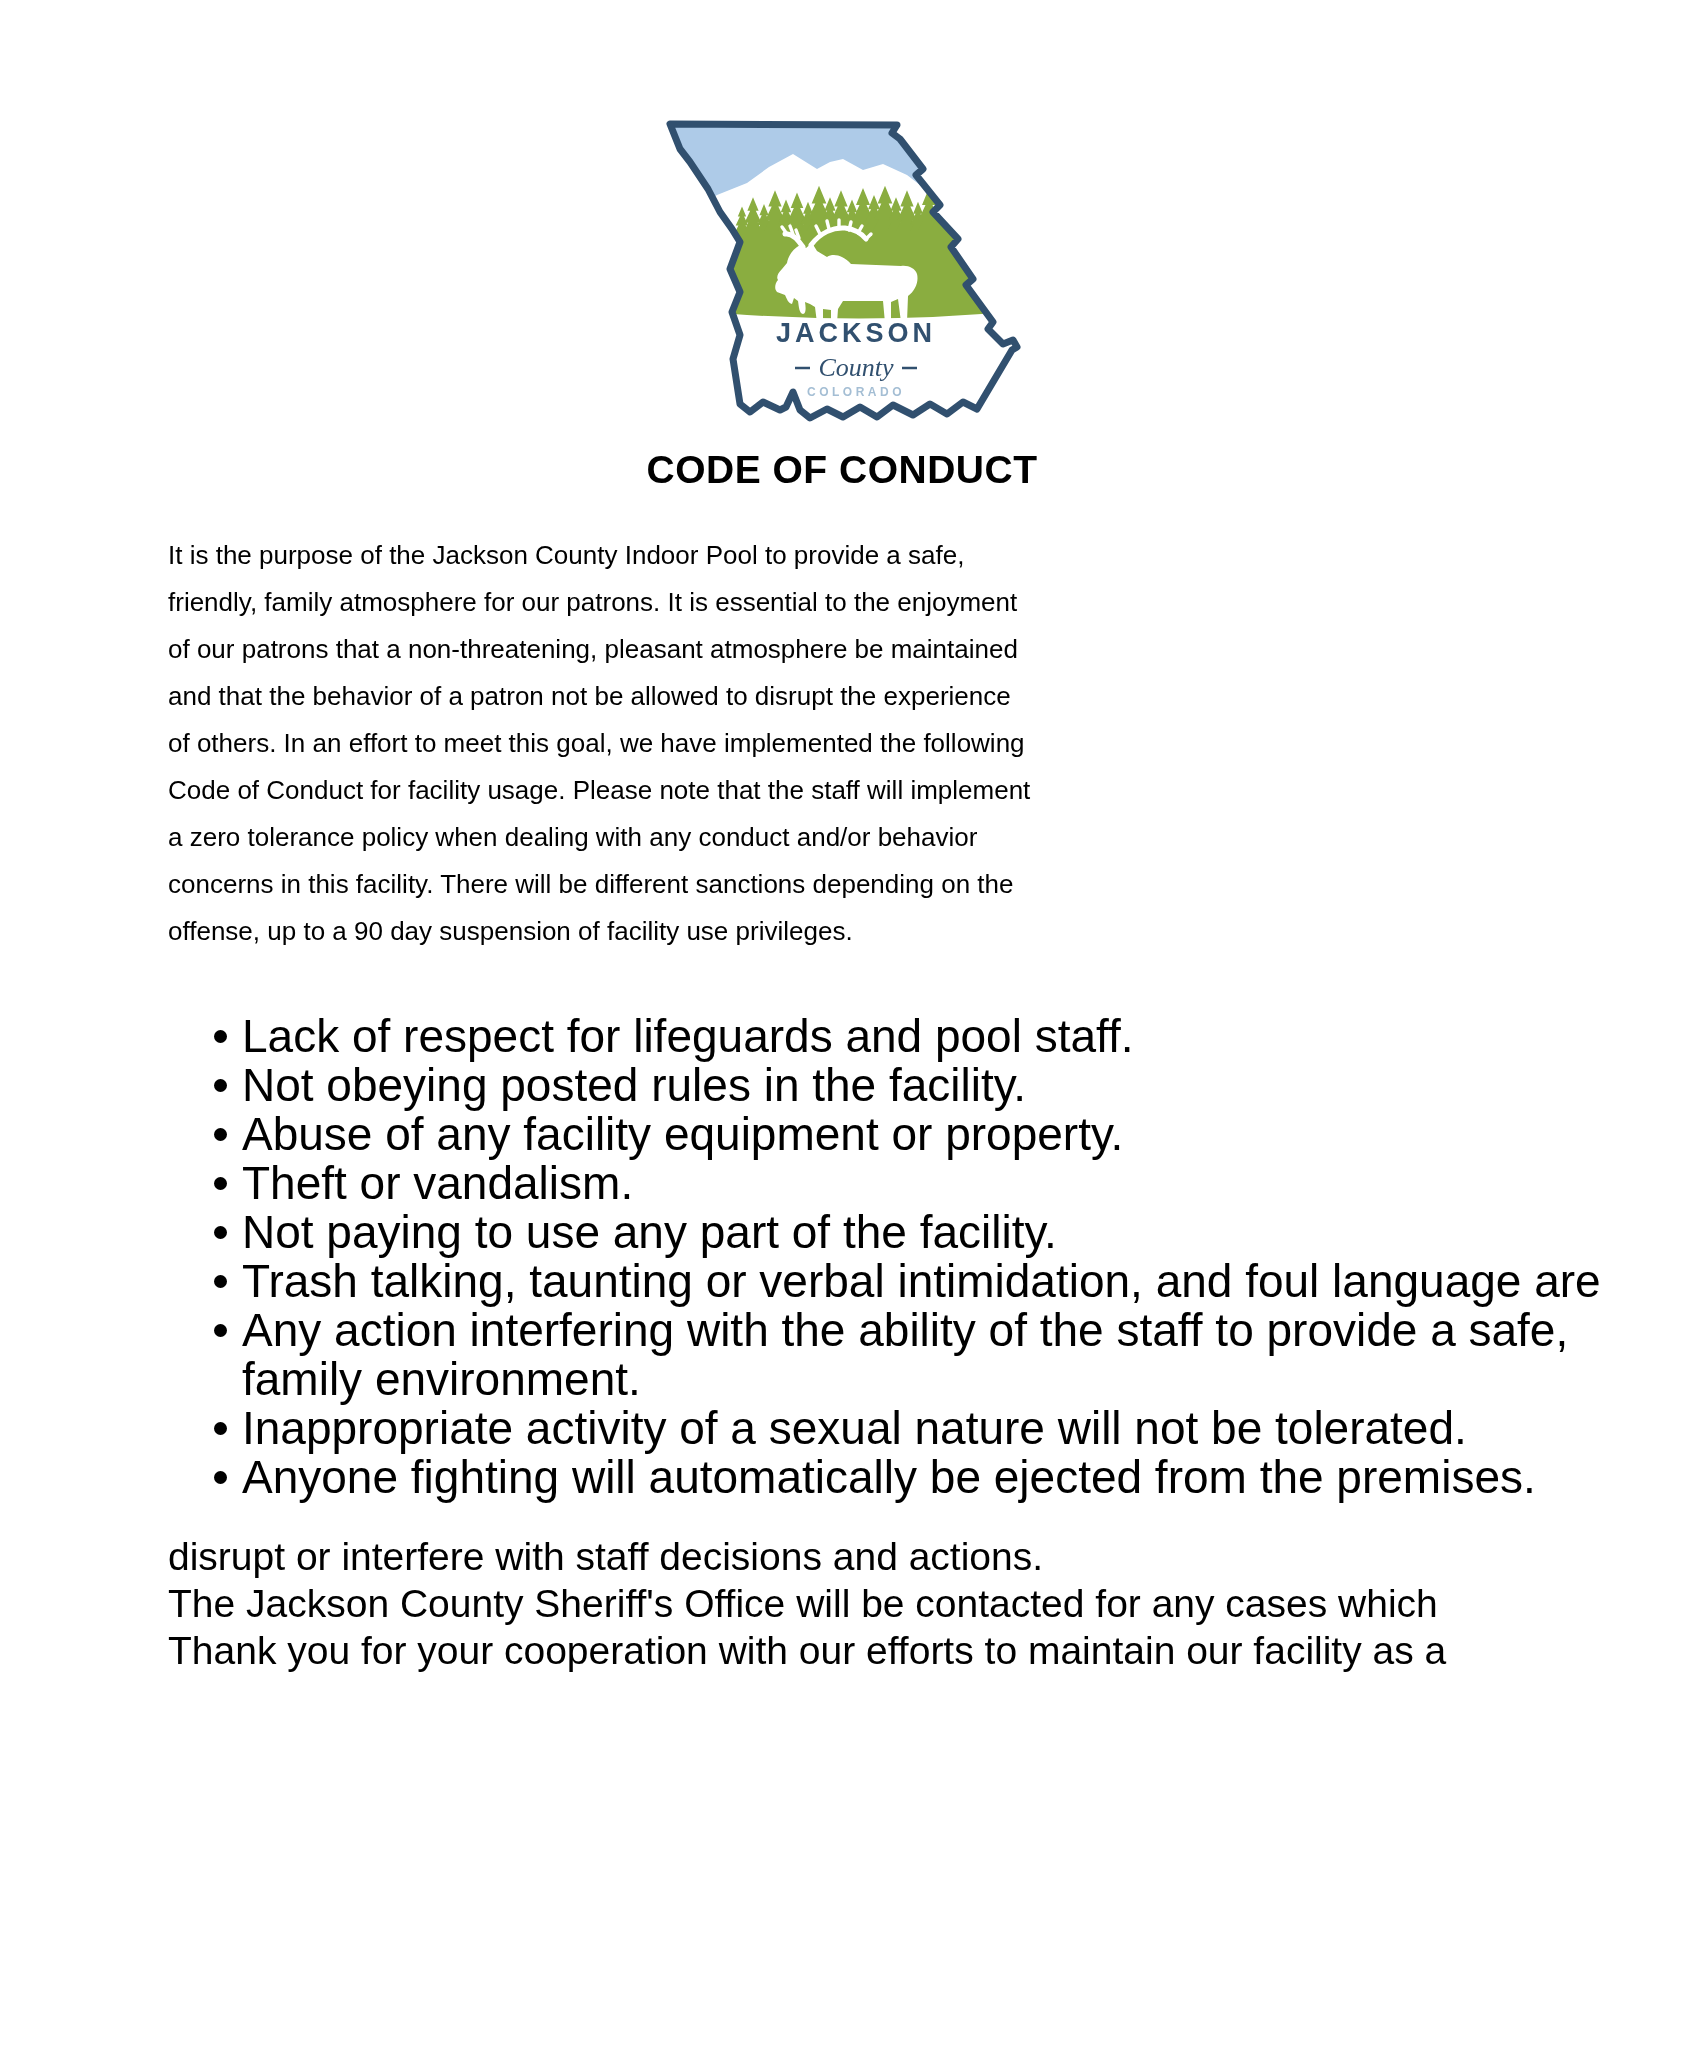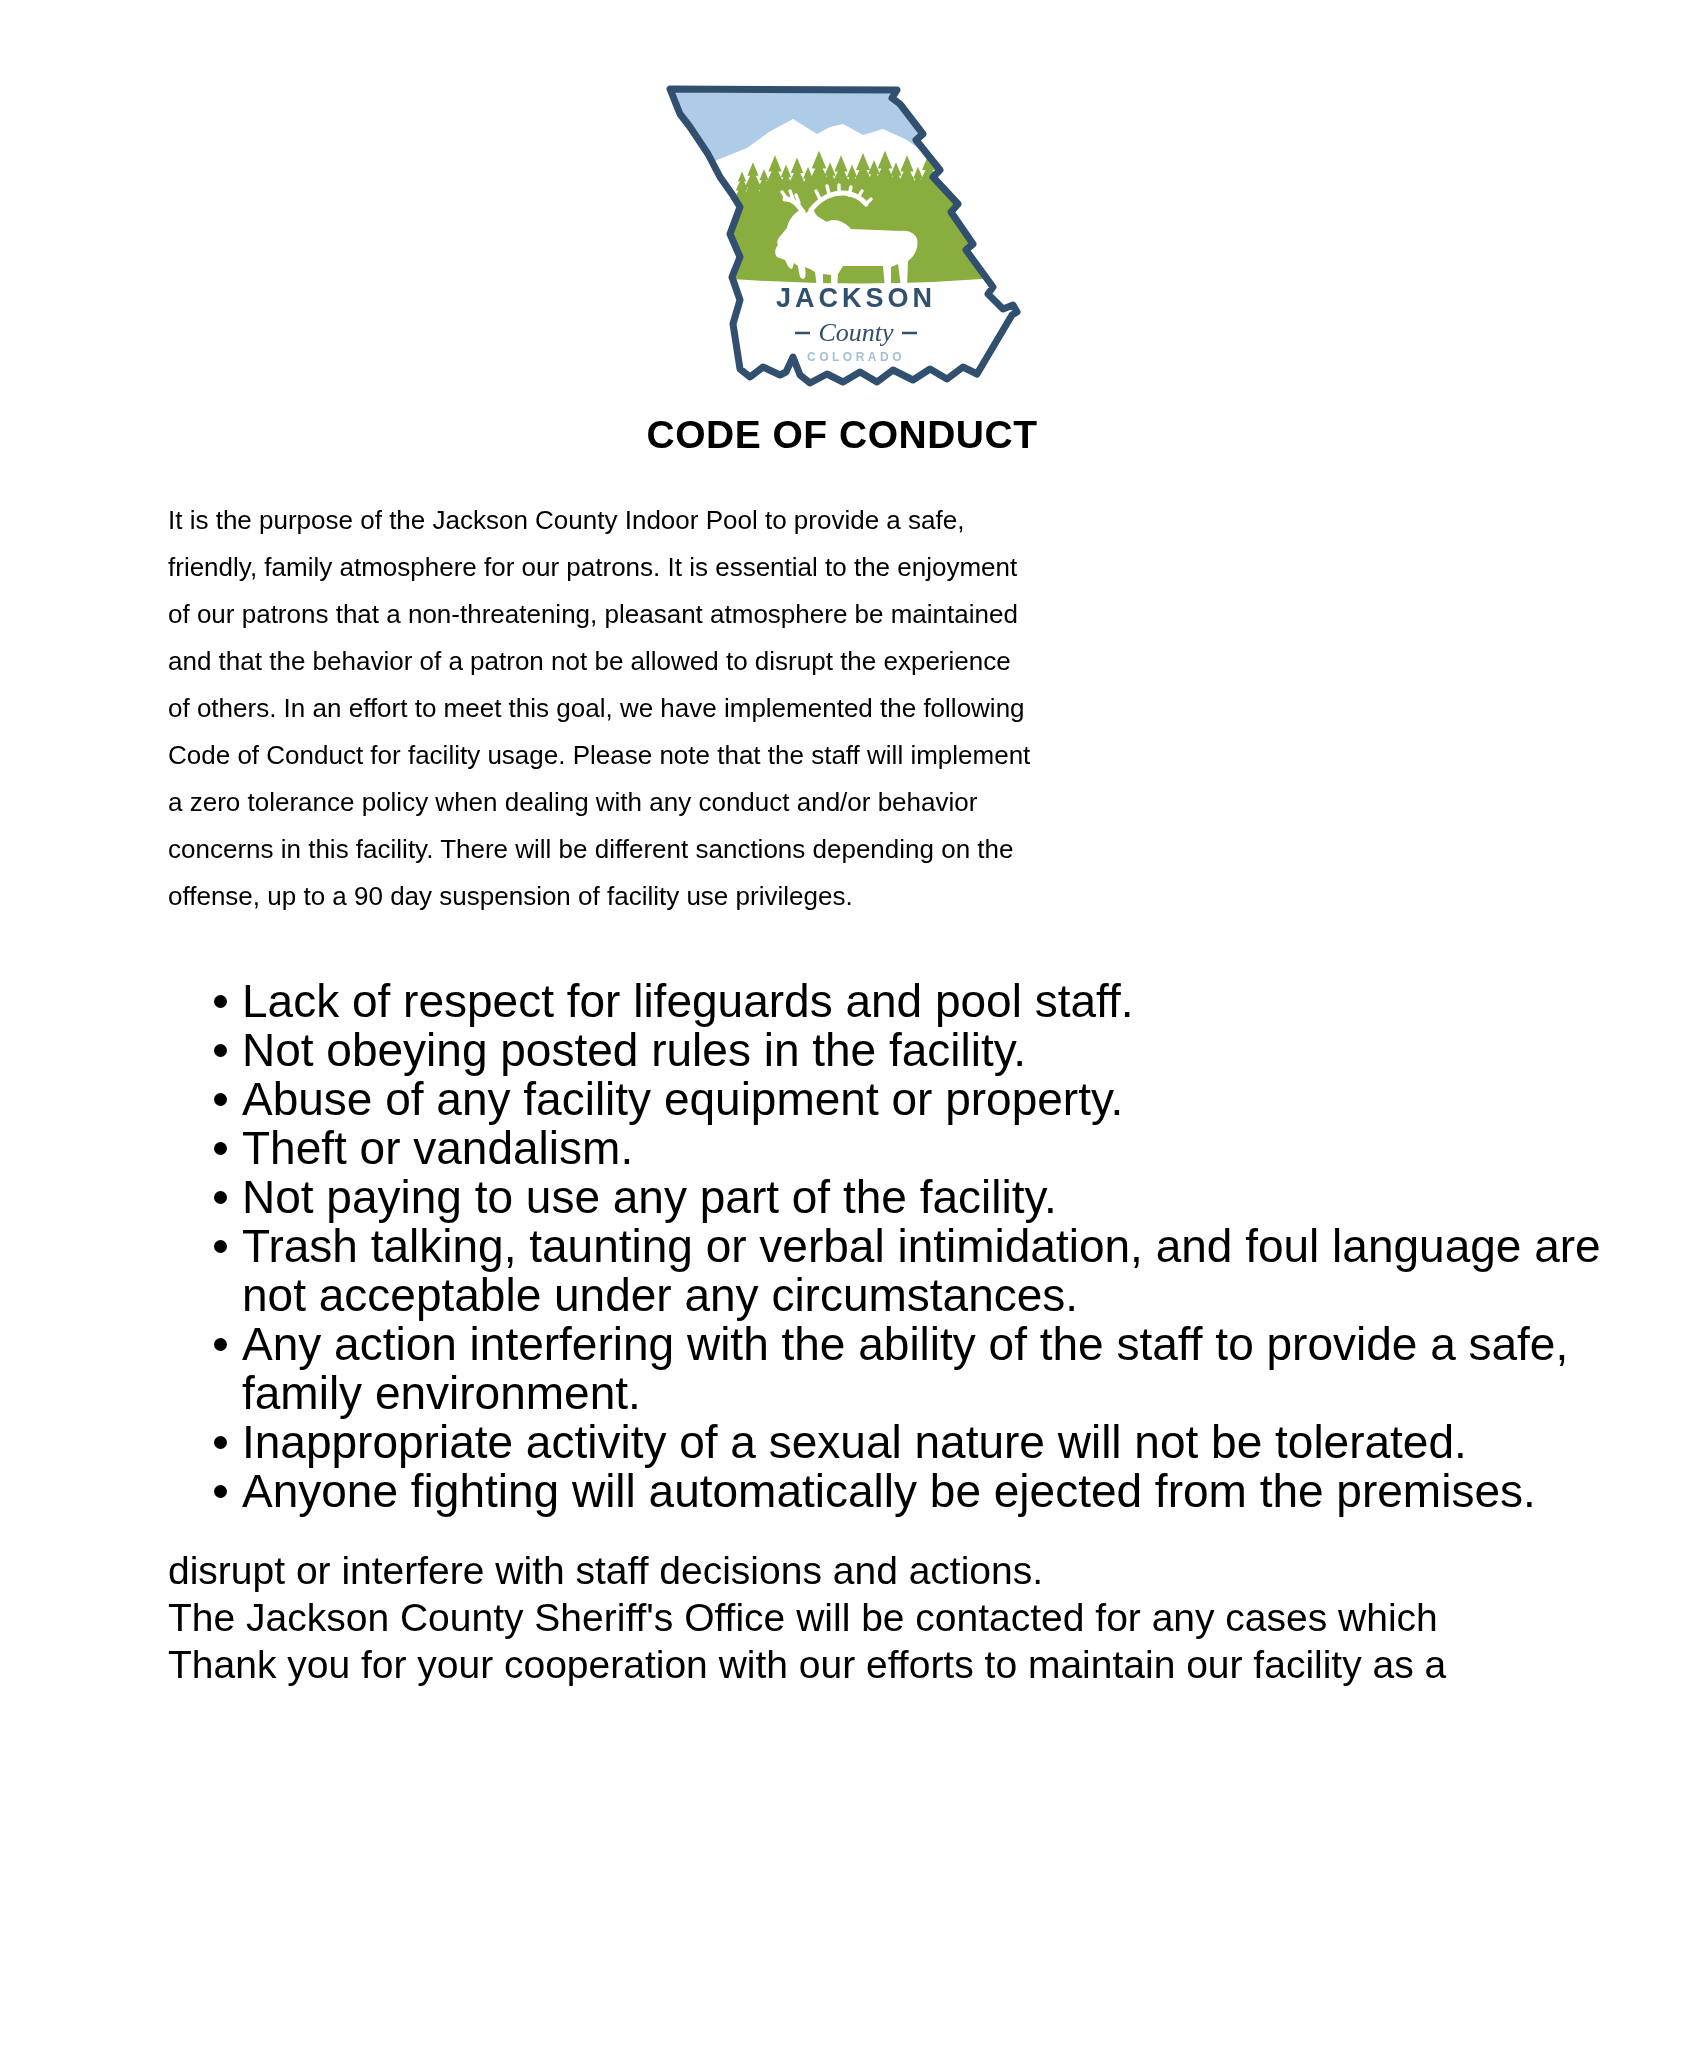--- a/index.html
+++ b/index.html
@@ -2,21 +2,21 @@
 <html><head>
 <meta charset="utf-8">
 <style>
   html, body { margin: 0; padding: 0; background: #ffffff; }
   body {
     width: 1684px; height: 2048px;
     font-family: "Liberation Sans", sans-serif;
     color: #000000;
     overflow: hidden;
   }
-  .page { width: 1684px; height: 2048px; padding-top: 85px; box-sizing: border-box; }
+  .page { width: 1684px; height: 2048px; padding-top: 120px; box-sizing: border-box; }
 
   .logo-wrap { width: 390px; height: 302px; margin: 0 auto; }
   .logo-wrap svg { display: block; }
 
   h1.doc-title {
     margin: 25px 0 0 0;
     text-align: center;
     font-size: 39px;
     line-height: 46px;
     font-weight: bold;
@@ -180,21 +180,20 @@
       <span class="bullet"></span>
       <div class="tline">Theft or vandalism.</div>
     </li>
     <li>
       <span class="bullet"></span>
       <div class="tline">Not paying to use any part of the facility.</div>
     </li>
     <li>
       <span class="bullet"></span>
       <div class="tline">Trash talking, taunting or verbal intimidation, and foul language are</div>
-      <div class="tline">not acceptable under any circumstances.</div>
     </li>
     <li>
       <span class="bullet"></span>
       <div class="tline">Any action interfering with the ability of the staff to provide a safe,</div>
       <div class="tline">family environment.</div>
     </li>
     <li>
       <span class="bullet"></span>
       <div class="tline">Inappropriate activity of a sexual nature will not be tolerated.</div>
     </li>

